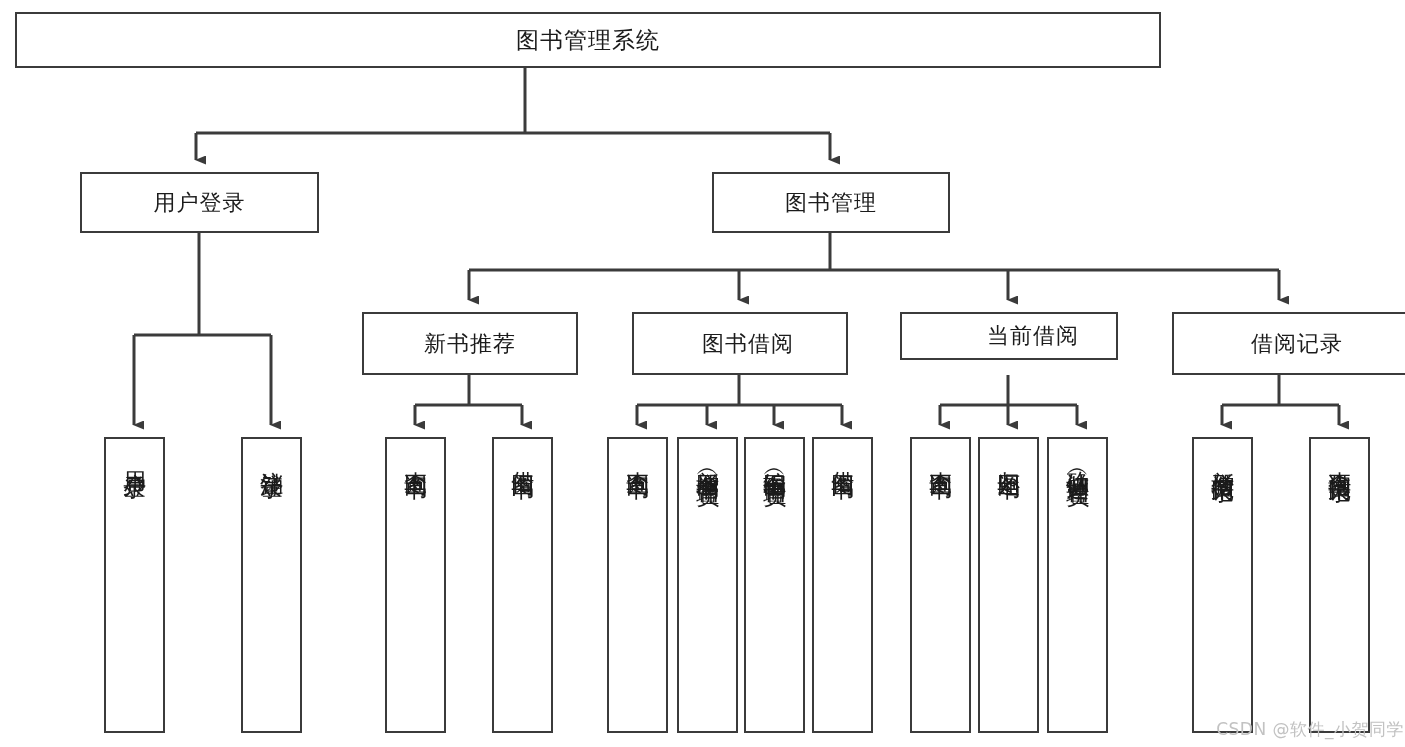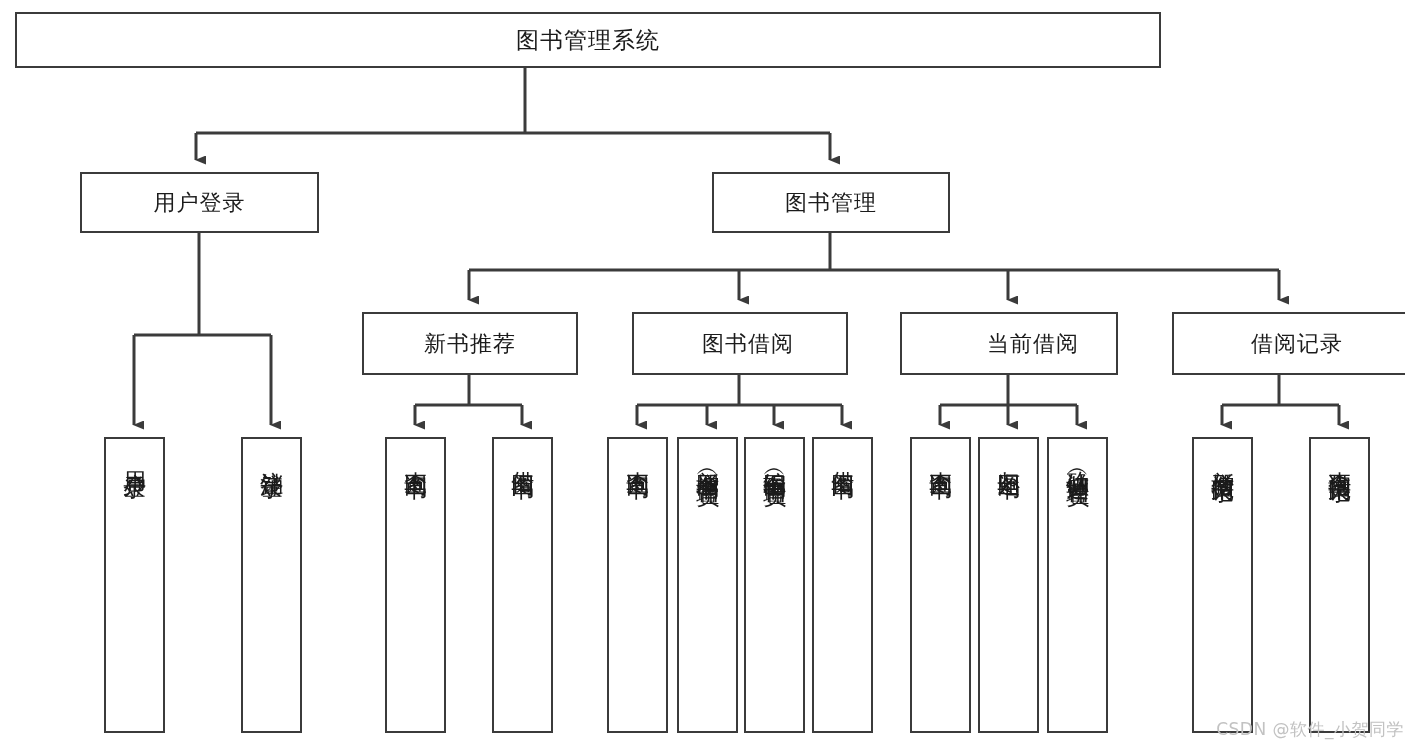--- a/index.html
+++ b/index.html
@@ -137,21 +137,21 @@
   <div class="node node-l1" style="left:712px; top:172px; width:238px; height:61px;justify-content:center;">
     <span>图书管理</span>
   </div>
 
   <div class="node node-l2" style="left:362px; top:312px; width:216px; height:63px;">
     <span>新书推荐</span>
   </div>
   <div class="node node-l2" style="left:632px; top:312px; width:216px; height:63px;padding-left:16px;">
     <span>图书借阅</span>
   </div>
-  <div class="node node-l2" style="left:900px; top:312px; width:218px; height:63px;padding-left:48px;">
+  <div class="node node-l2" style="left:900px; top:312px; width:218px; height:48px;padding-left:48px;">
     <span>当前借阅</span>
   </div>
   <div class="node node-l2" style="left:1172px; top:312px; width:250px; height:63px;">
     <span>借阅记录</span>
   </div>
 
   <div class="node node-leaf" style="left:104px; top:437px; width:61px; height:296px;">
     <span class="vtext">用户登录</span>
   </div>
   <div class="node node-leaf" style="left:241px; top:437px; width:61px; height:296px;">

